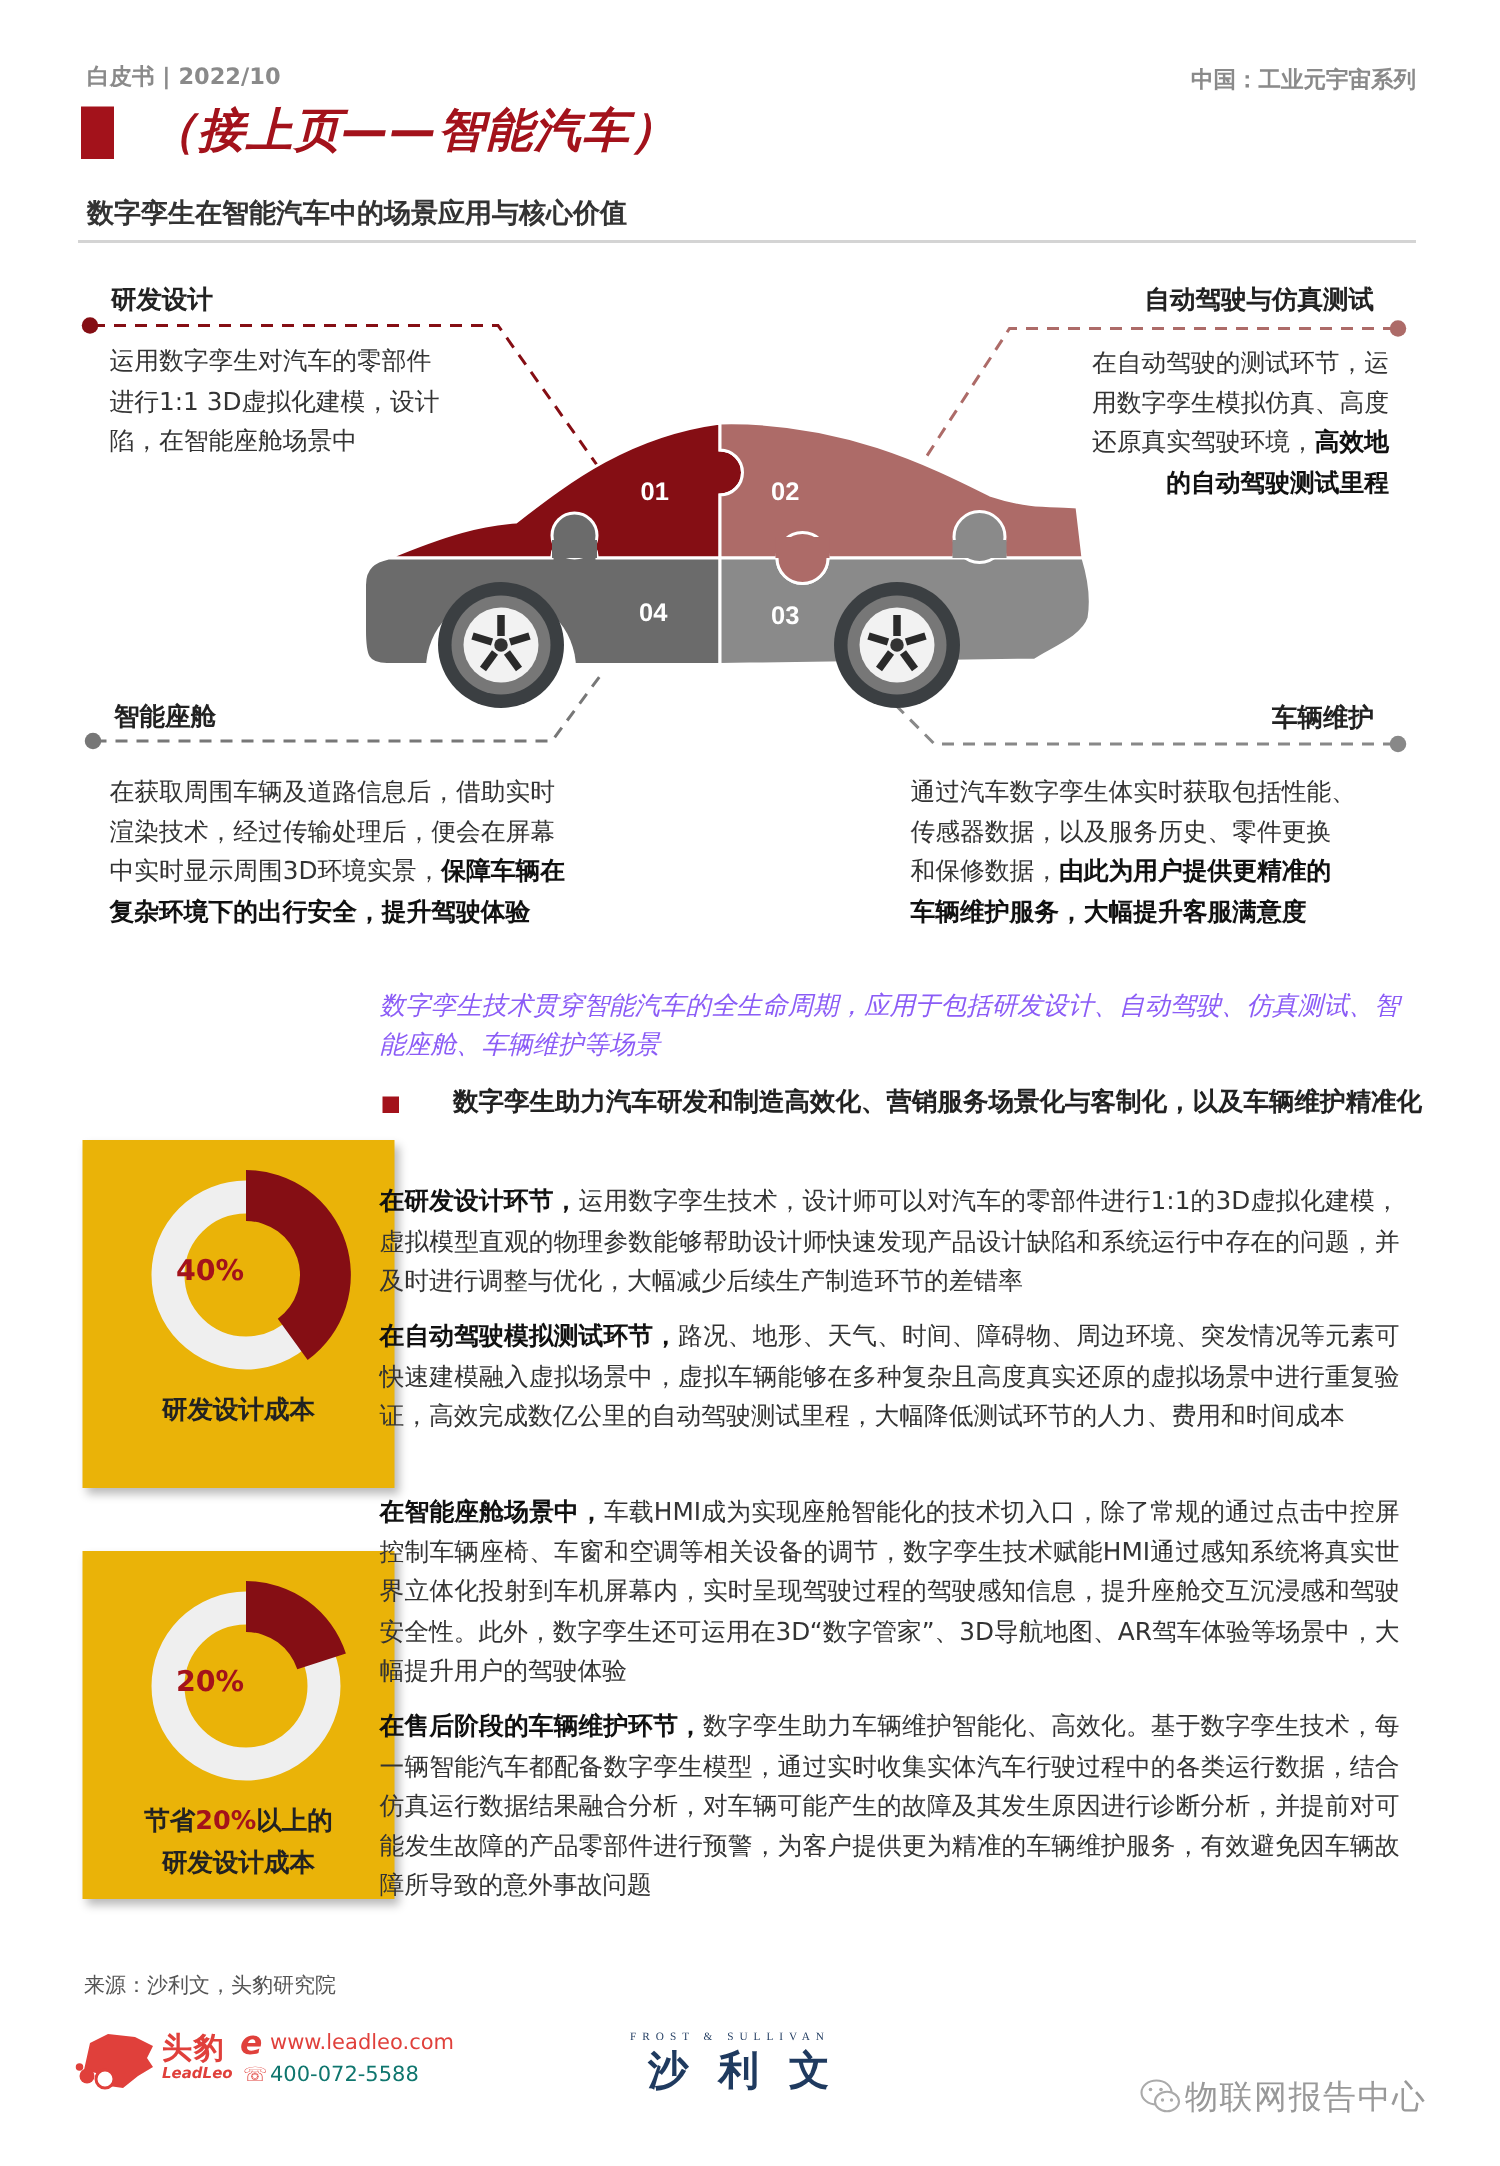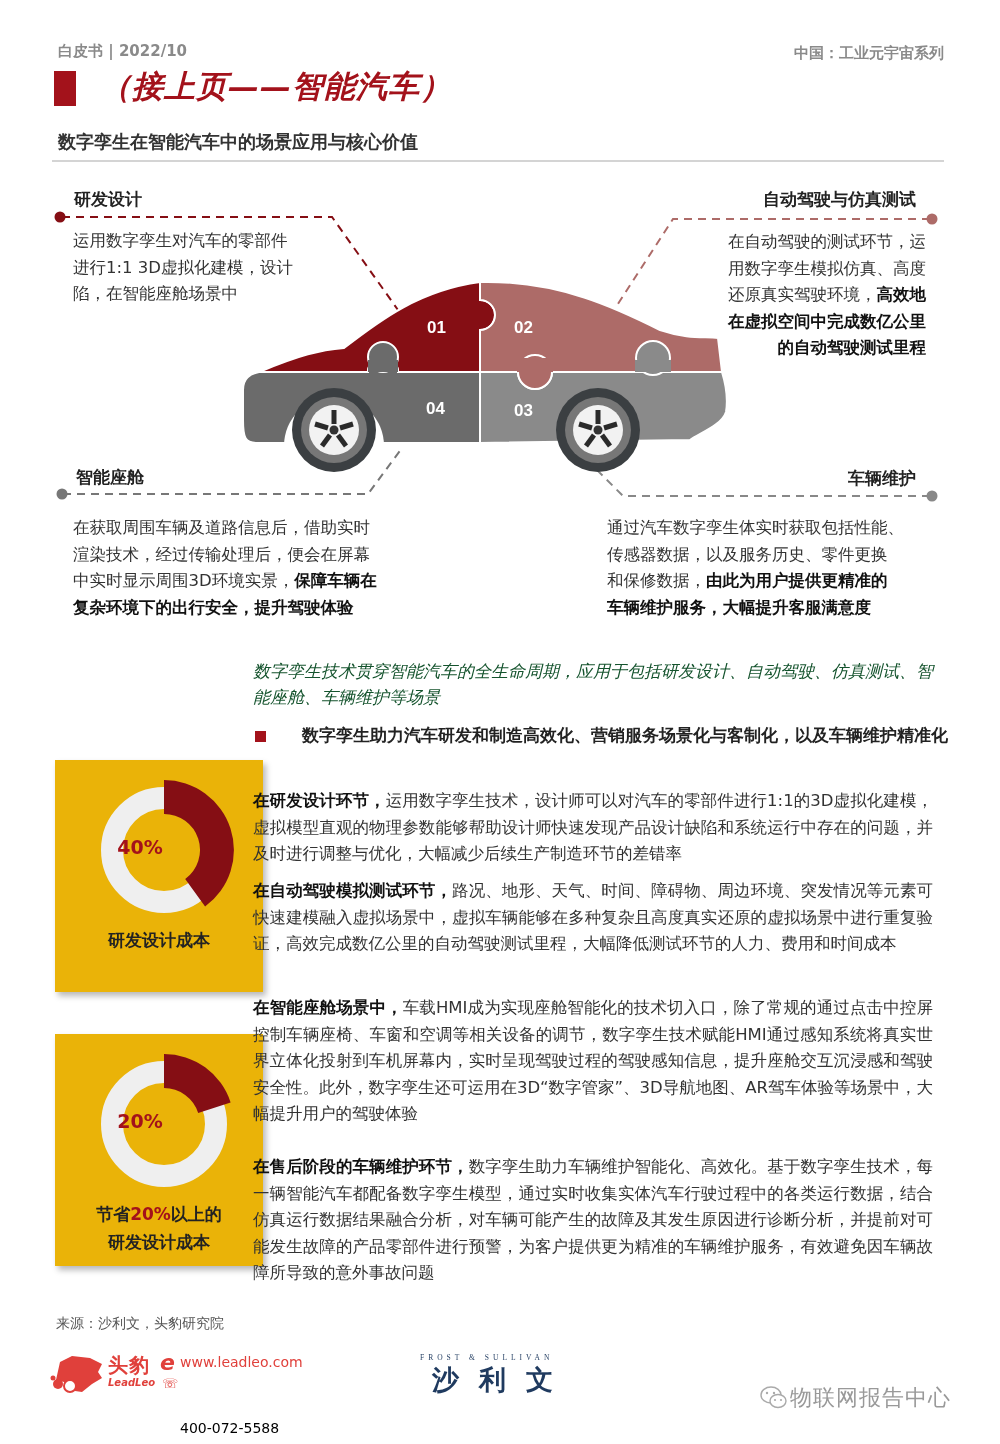--- a/index.html
+++ b/index.html
@@ -15,21 +15,21 @@
   .section-title { position: absolute; left: 58px; top: 130px; font-size: 18px; font-weight: bold; color: #333; }
   .section-rule { position: absolute; left: 52px; top: 160px; width: 892px; height: 2px; background: #d4d4d4; }
 
   .q-title { position: absolute; font-size: 17px; font-weight: bold; color: #222; }
   .q-text { position: absolute; font-size: 16.5px; line-height: 26.5px; color: #333; }
   .q-text b { color: #111; }
   .q-text.right { text-align: right; }
 
   .car { position: absolute; left: 0; top: 0; width: 1000px; height: 520px; pointer-events: none; }
 
-  .caption { position: absolute; left: 253px; top: 658px; width: 690px; font-size: 17px; font-style: italic; color: #14532d; line-height: 26px; }
+  .caption { position: absolute; left: 253px; top: 658px; width: 690px; font-size: 17px; font-style: italic; color: #8b5cf6; line-height: 26px; }
 
   .bullet-sq { position: absolute; left: 255px; top: 731px; width: 11px; height: 11px; background: #a3121b; }
   .bullet-text { position: absolute; left: 280px; top: 722px; width: 660px; font-size: 17px; font-weight: bold; color: #222; line-height: 26px; margin-left: 22px; }
 
   .card { position: absolute; left: 55px; width: 208px; background: #eab308; box-shadow: 3px 4px 6px rgba(0,0,0,0.28); }
   .card1 { top: 760px; height: 232px; }
   .card2 { top: 1034px; height: 232px; }
   .card svg { position: absolute; left: 24px; top: 20px; }
   .card .pct { position: absolute; left: 0; width: 170px; top: 76px; text-align: center; font-size: 19px; font-weight: bold; color: #a3121b; }
   .card .lbl { position: absolute; left: 0; right: 0; top: 166px; text-align: center; font-size: 17px; font-weight: bold; color: #222; line-height: 28px; }
@@ -39,21 +39,21 @@
   .para b { color: #111; }
 
   .source { position: absolute; left: 56px; top: 1315px; font-size: 14px; color: #555; }
 
   .ll-logo { position: absolute; left: 50px; top: 1354px; }
   .ll-name { position: absolute; left: 108px; top: 1352px; font-size: 20px; font-weight: bold; color: #e0403b; letter-spacing: 1px; }
   .ll-sub { position: absolute; left: 108px; top: 1377px; font-size: 10px; font-weight: bold; font-style: italic; color: #e0403b; }
   .ll-e { position: absolute; left: 160px; top: 1350px; font-size: 22px; font-weight: bold; font-style: italic; color: #e0403b; }
   .ll-url { position: absolute; left: 180px; top: 1354px; font-size: 14px; color: #e0403b; }
   .ll-phone-ico { position: absolute; left: 162px; top: 1376px; font-size: 13px; color: #e0403b; }
-  .ll-phone { position: absolute; left: 180px; top: 1420px; font-size: 14px; color: #000000; text-align: center; }
+  .ll-phone { position: absolute; left: 180px; top: 1375px; font-size: 14px; color: #0f766e; text-align: center; }
 
   .fs-top { position: absolute; left: 420px; top: 1353px; font-size: 7.5px; letter-spacing: 4px; color: #1f3a5f; font-family: "Liberation Serif", serif; }
   .fs-cn { position: absolute; left: 432px; top: 1362px; font-size: 27px; font-weight: bold; letter-spacing: 20px; color: #1f3a5f; }
 
   .wm-ico { position: absolute; left: 760px; top: 1385px; }
   .wm-text { position: absolute; left: 790px; top: 1383px; font-size: 22px; color: #999; letter-spacing: 1px; }
 </style>
 </head>
 <body>
 
@@ -141,21 +141,20 @@
   <div>运用数字孪生对汽车的零部件</div>
   <div>进行1:1 3D虚拟化建模，设计</div>
   <div>陷，在智能座舱场景中</div>
 </div>
 
 <div class="q-title" style="right:84px; top:188px;">自动驾驶与仿真测试</div>
 <div class="q-text right" style="left:680px; top:229px; width:246px;">
   <div>在自动驾驶的测试环节，运</div>
   <div>用数字孪生模拟仿真、高度</div>
   <div><span>还原真实驾驶环境，</span><b>高效地</b></div>
-  <div><b>在虚拟空间中完成数亿公里</b></div>
   <div><b>的自动驾驶测试里程</b></div>
 </div>
 
 <div class="q-title" style="left:76px; top:466px;">智能座舱</div>
 <div class="q-text" style="left:73px; top:515px; width:345px;">
   <div>在获取周围车辆及道路信息后，借助实时</div>
   <div>渲染技术，经过传输处理后，便会在屏幕</div>
   <div><span>中实时显示周围3D环境实景，</span><b>保障车辆在</b></div>
   <div><b>复杂环境下的出行安全，提升驾驶体验</b></div>
 </div>
@@ -194,21 +193,21 @@
   <div class="pct">20%</div>
   <div class="lbl">
     <div><span>节省</span><span class="red">20%</span><span>以上的</span></div>
     <div>研发设计成本</div>
   </div>
 </div>
 
 <div class="para" style="top:788px;"><b>在研发设计环节，</b><span>运用数字孪生技术，设计师可以对汽车的零部件进行1:1的3D虚拟化建模，虚拟模型直观的物理参数能够帮助设计师快速发现产品设计缺陷和系统运行中存在的问题，并及时进行调整与优化，大幅减少后续生产制造环节的差错率</span></div>
 <div class="para" style="top:878px;"><b>在自动驾驶模拟测试环节，</b><span>路况、地形、天气、时间、障碍物、周边环境、突发情况等元素可快速建模融入虚拟场景中，虚拟车辆能够在多种复杂且高度真实还原的虚拟场景中进行重复验证，高效完成数亿公里的自动驾驶测试里程，大幅降低测试环节的人力、费用和时间成本</span></div>
 <div class="para" style="top:995px;"><b>在智能座舱场景中，</b><span>车载HMI成为实现座舱智能化的技术切入口，除了常规的通过点击中控屏控制车辆座椅、车窗和空调等相关设备的调节，数字孪生技术赋能HMI通过感知系统将真实世界立体化投射到车机屏幕内，实时呈现驾驶过程的驾驶感知信息，提升座舱交互沉浸感和驾驶安全性。此外，数字孪生还可运用在3D“数字管家”、3D导航地图、AR驾车体验等场景中，大幅提升用户的驾驶体验</span></div>
-<div class="para" style="top:1138px;margin-top:16px;"><b>在售后阶段的车辆维护环节，</b><span>数字孪生助力车辆维护智能化、高效化。基于数字孪生技术，每一辆智能汽车都配备数字孪生模型，通过实时收集实体汽车行驶过程中的各类运行数据，结合仿真运行数据结果融合分析，对车辆可能产生的故障及其发生原因进行诊断分析，并提前对可能发生故障的产品零部件进行预警，为客户提供更为精准的车辆维护服务，有效避免因车辆故障所导致的意外事故问题</span></div>
+<div class="para" style="top:1138px;"><b>在售后阶段的车辆维护环节，</b><span>数字孪生助力车辆维护智能化、高效化。基于数字孪生技术，每一辆智能汽车都配备数字孪生模型，通过实时收集实体汽车行驶过程中的各类运行数据，结合仿真运行数据结果融合分析，对车辆可能产生的故障及其发生原因进行诊断分析，并提前对可能发生故障的产品零部件进行预警，为客户提供更为精准的车辆维护服务，有效避免因车辆故障所导致的意外事故问题</span></div>
 
 <div class="source">来源：沙利文，头豹研究院</div>
 
 <svg class="ll-logo" width="55" height="40" viewBox="0 0 55 40">
   <path d="M10 8 L22 2 L40 4 L52 10 L48 18 L52 24 L42 30 L32 38 L18 36 L14 28 L6 26 Z" fill="#e0403b"></path>
   <circle cx="8" cy="30" r="5" fill="#e0403b"></circle>
   <circle cx="20" cy="32" r="6" fill="#fff" stroke="#e0403b" stroke-width="2"></circle>
   <circle cx="3" cy="24" r="2.5" fill="#e0403b"></circle>
 </svg>
 <div class="ll-name">头豹</div>

